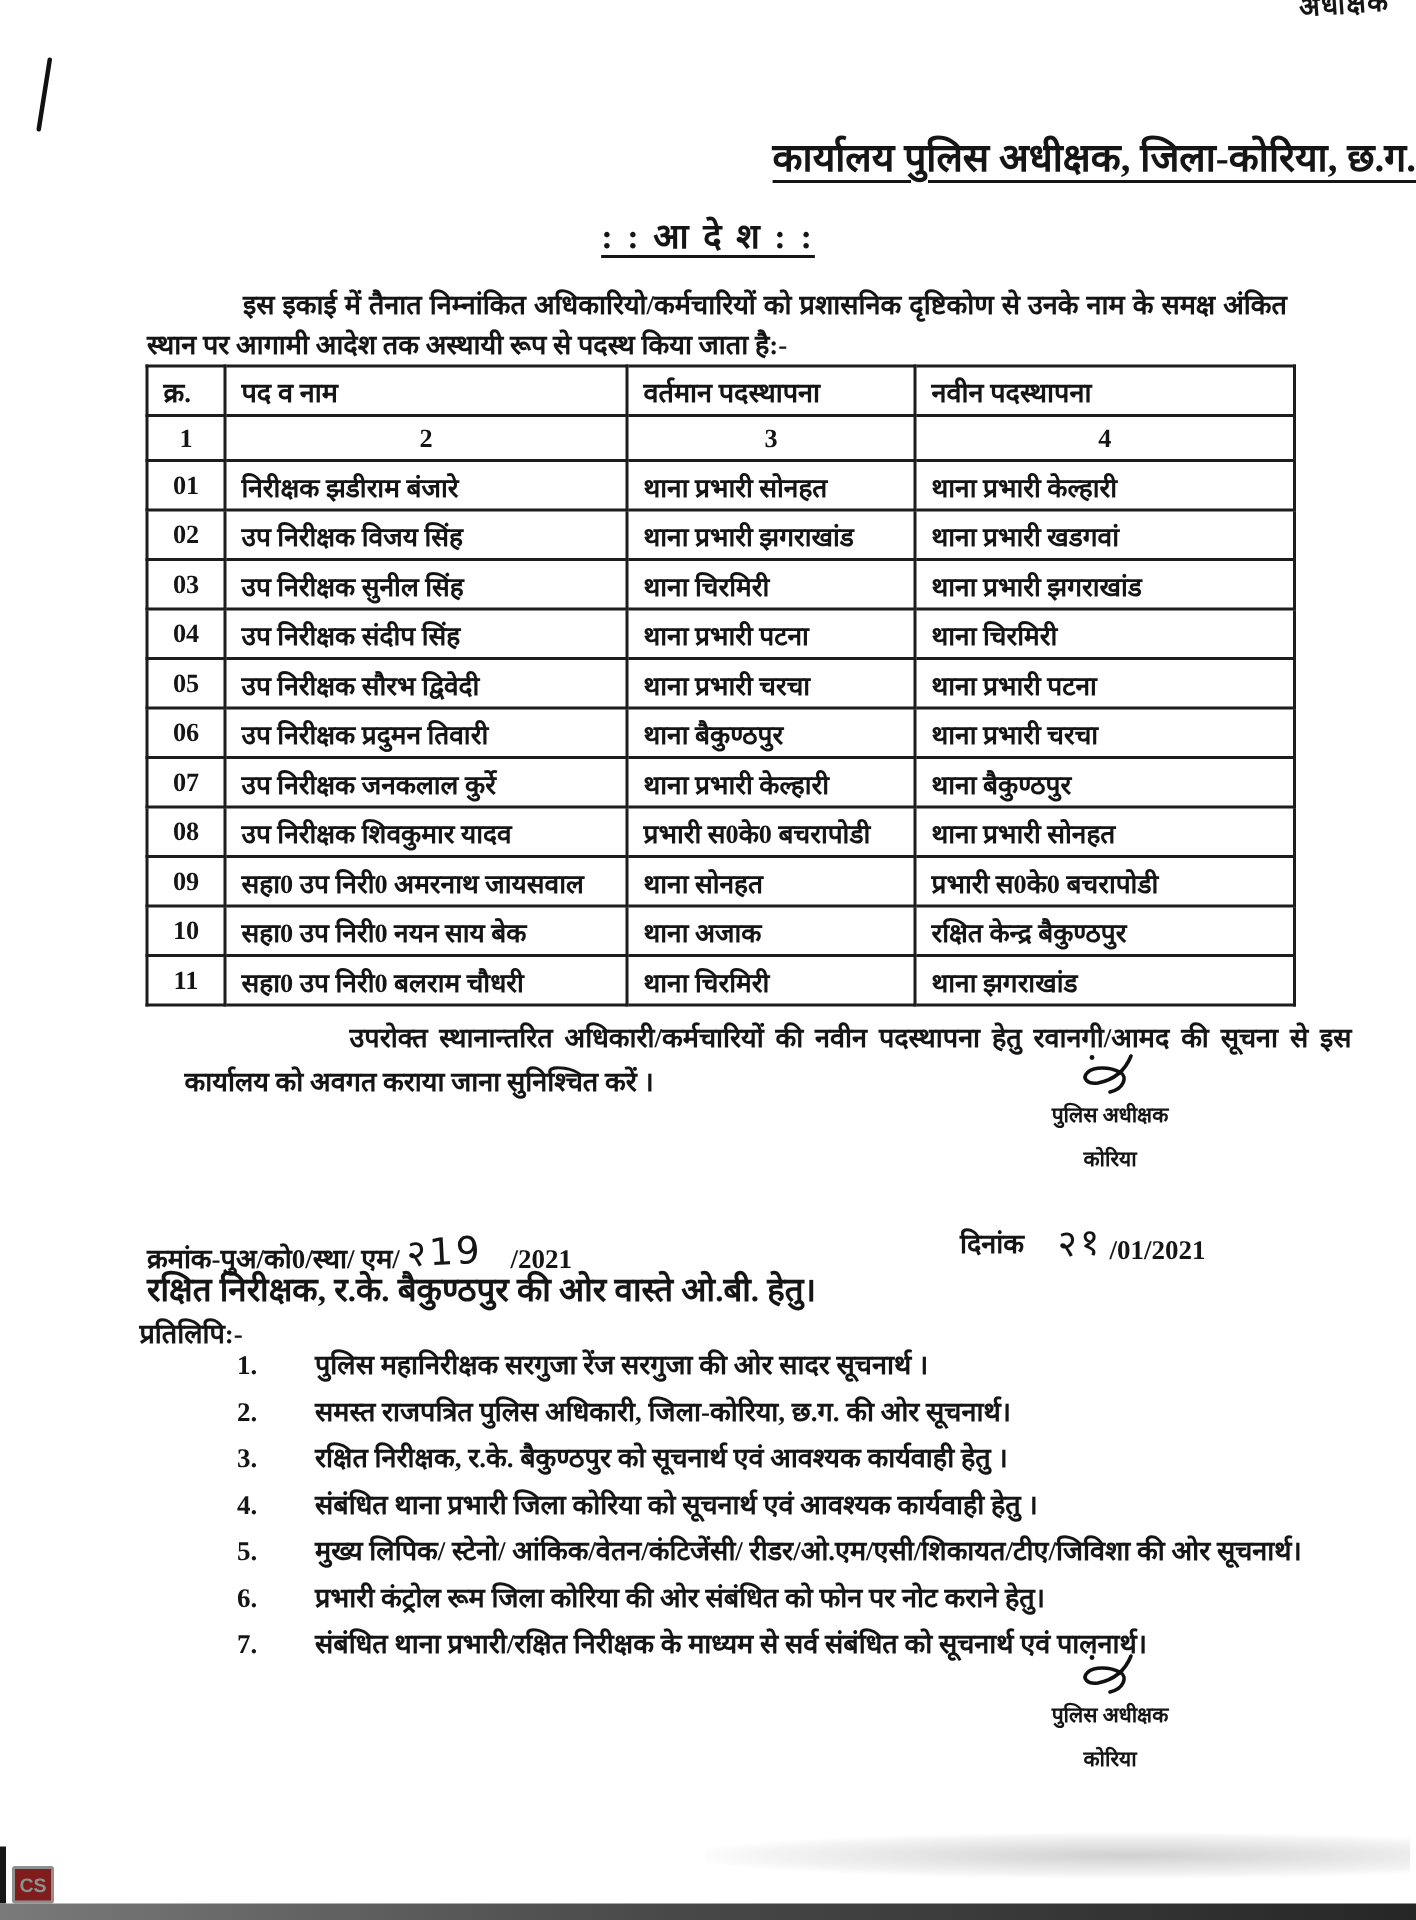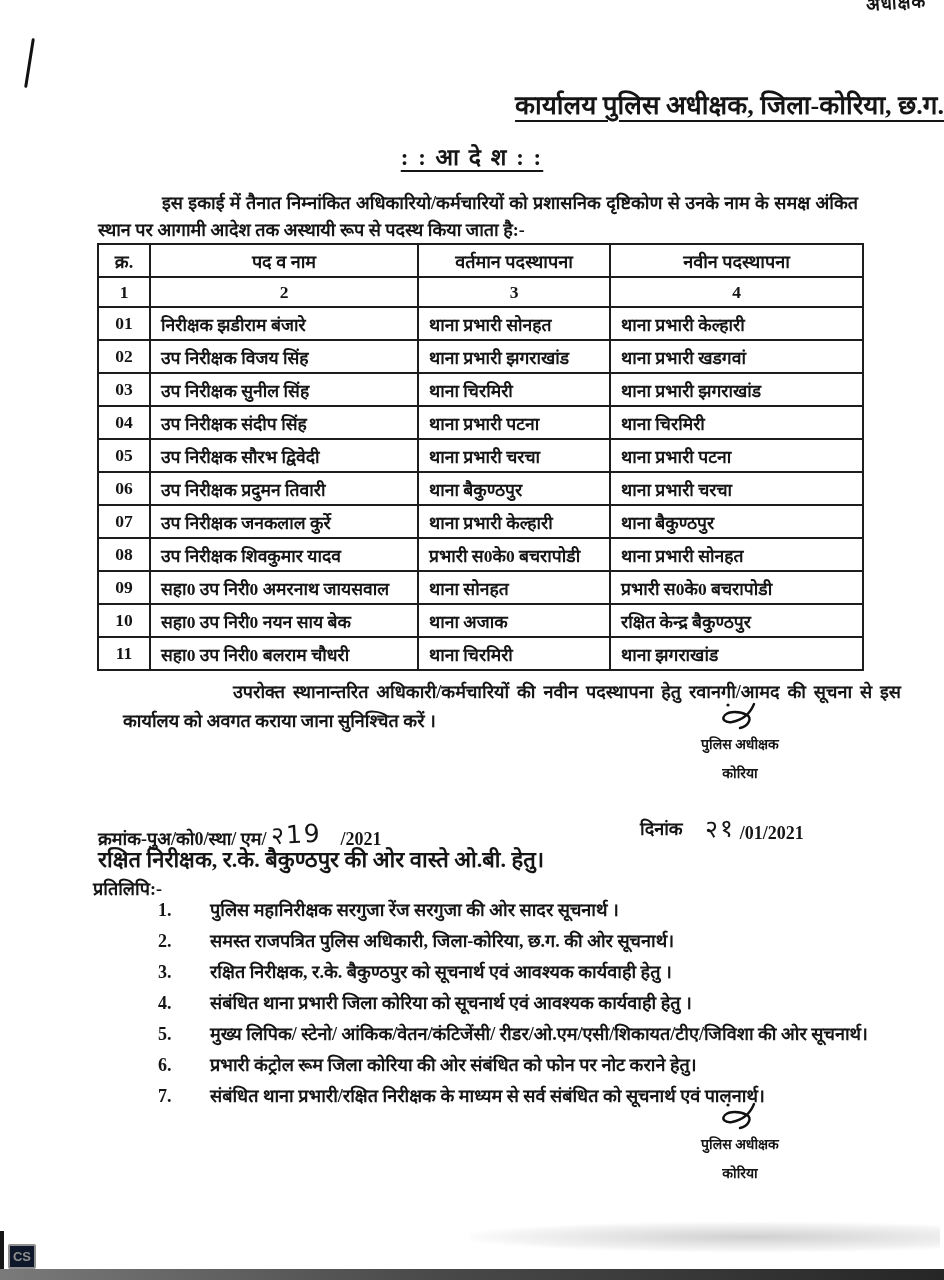--- a/index.html
+++ b/index.html
@@ -18,21 +18,21 @@
   .title{position:absolute;top:86px;left:0;width:100%;text-align:right;font-size:26px;font-weight:700;}
   .title span{text-decoration:underline;text-decoration-thickness:2px;text-underline-offset:6px;}
   .order-heading{position:absolute;top:140px;left:0;width:100%;text-align:center;font-size:23px;font-weight:700;letter-spacing:2px;}
   .order-heading span{text-decoration:underline;text-decoration-thickness:2px;text-underline-offset:5px;}
   
   .intro{position:absolute;top:172px;left:98px;width:760px;font-size:18px;font-weight:700;line-height:27px;text-align:justify;text-indent:64px;}
   .closing{position:absolute;top:660px;left:95px;width:778px;font-size:18px;font-weight:700;line-height:29px;text-align:justify;text-indent:110px;margin-left:28px;}
   
   table.order-table{position:absolute;top:243px;left:97px;border-collapse:collapse;table-layout:fixed;width:765px;font-size:17.5px;font-weight:700;}
   .order-table td,.order-table th{border:2px solid #1d1d1d;padding:2px 10px;height:27px;text-align:left;font-weight:700;overflow:hidden;white-space:nowrap;}
-  .order-table th{text-align:center;font-size:18px;}
+  .order-table th{text-align:left;font-size:18px;}
   .order-table .c-sn{text-align:center;padding:2px 4px;}
   .order-table .num-row td{text-align:center;height:24px;}
   
   .sig{position:absolute;width:230px;text-align:center;font-size:14px;font-weight:700;line-height:29px;}
   .sig-1{left:625px;top:698px;}
   .sig-2{left:625px;top:1098px;}
   .sig svg{display:block;margin:0 auto -2px auto;}
   
   .ref-line{position:absolute;top:812px;left:98px;width:770px;height:40px;font-size:18px;font-weight:700;}
   .ref-left{position:absolute;left:0;top:6px;white-space:nowrap;}
@@ -46,21 +46,21 @@
   .copies{position:absolute;top:897px;left:158px;width:740px;font-size:18px;font-weight:700;}
   .copy-item{display:flex;margin-bottom:5px;line-height:26px;}
   .copy-num{width:52px;flex:0 0 52px;}
   .copy-text{flex:1;}
   
   .edge-line{position:absolute;left:0;top:1231px;width:4px;height:38px;background:#161616;}
   .smudge{position:absolute;left:470px;top:1222px;width:470px;height:30px;
     background:radial-gradient(ellipse at 60% 50%, rgba(120,120,120,.35), rgba(160,160,160,.12) 60%, transparent 75%);}
   .cs-badge{position:absolute;left:8px;top:1244px;width:24px;height:21px;border:2px solid #8f8f8f;border-radius:2px;
     color:#8f8f8f;font-family:"Liberation Sans","DejaVu Sans",sans-serif;font-weight:700;font-size:13px;
-    display:flex;align-items:center;justify-content:center;background:#0f172a;}
+    display:flex;align-items:center;justify-content:center;background:#7f1d1d;}
   .cs-text{position:absolute;left:44px;top:1318px;color:#0f766e;font-family:"Liberation Sans","DejaVu Sans",sans-serif;font-size:17px;text-decoration:underline;}
   .bottom-bar{position:absolute;left:0;bottom:0;width:100%;height:11px;
     background:linear-gradient(90deg,#7a7a7a 0%,#4a4a4a 45%,#262626 100%);}
 </style>
 </head>
 <body>
 
 <div class="page">
 
   <div class="pen-mark"></div>

